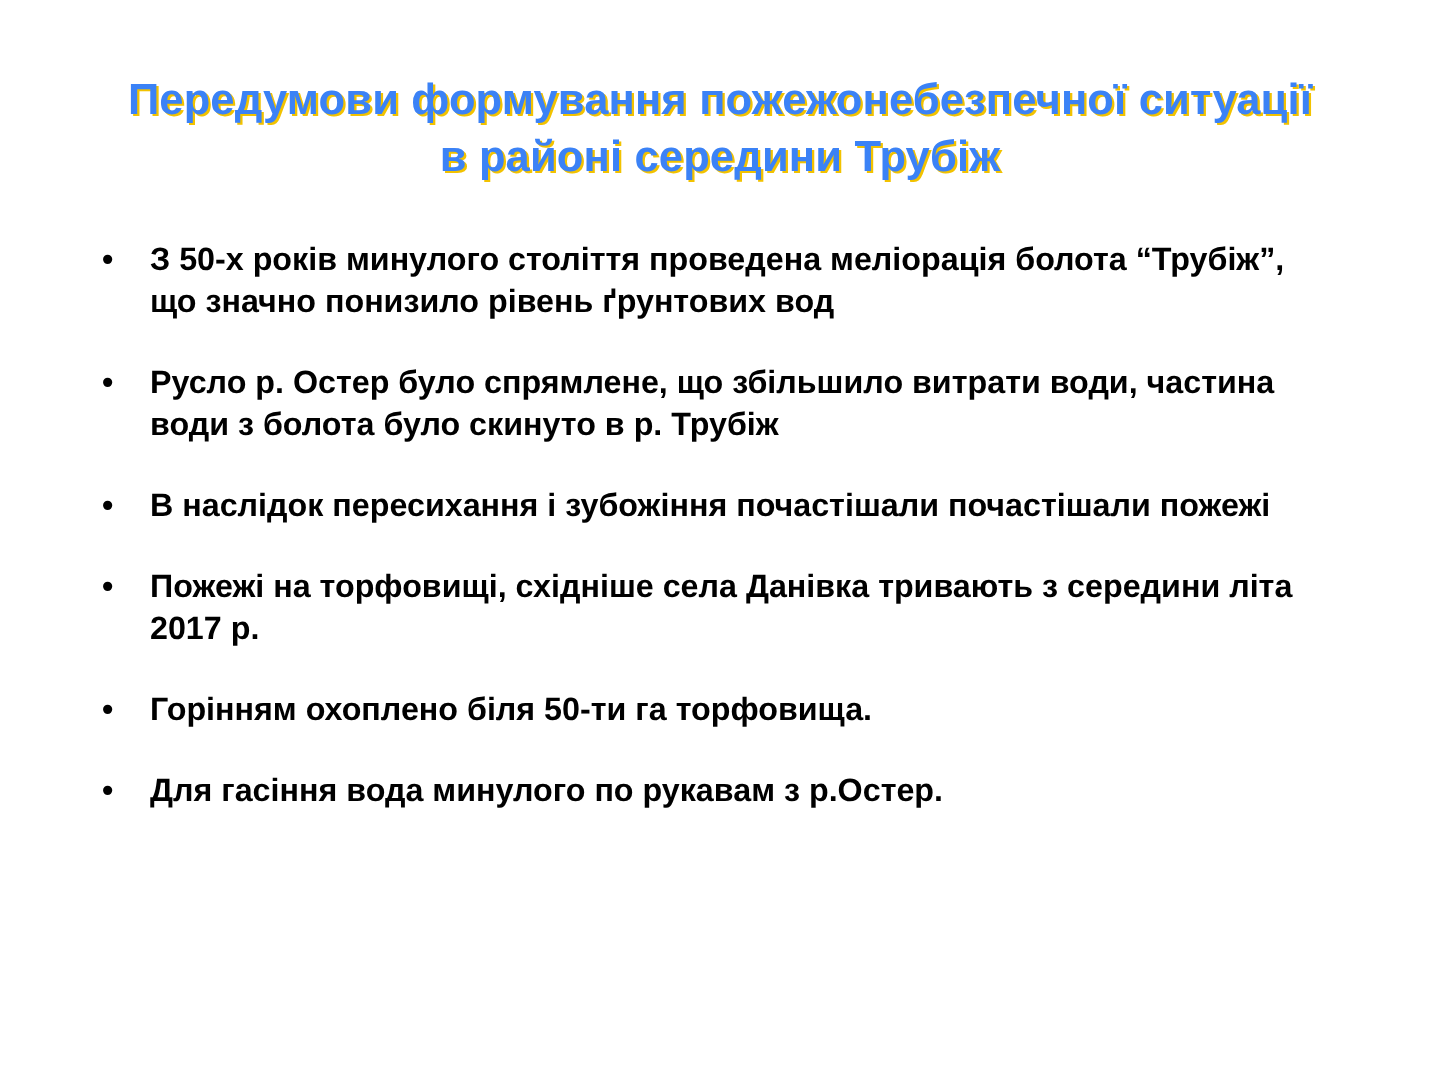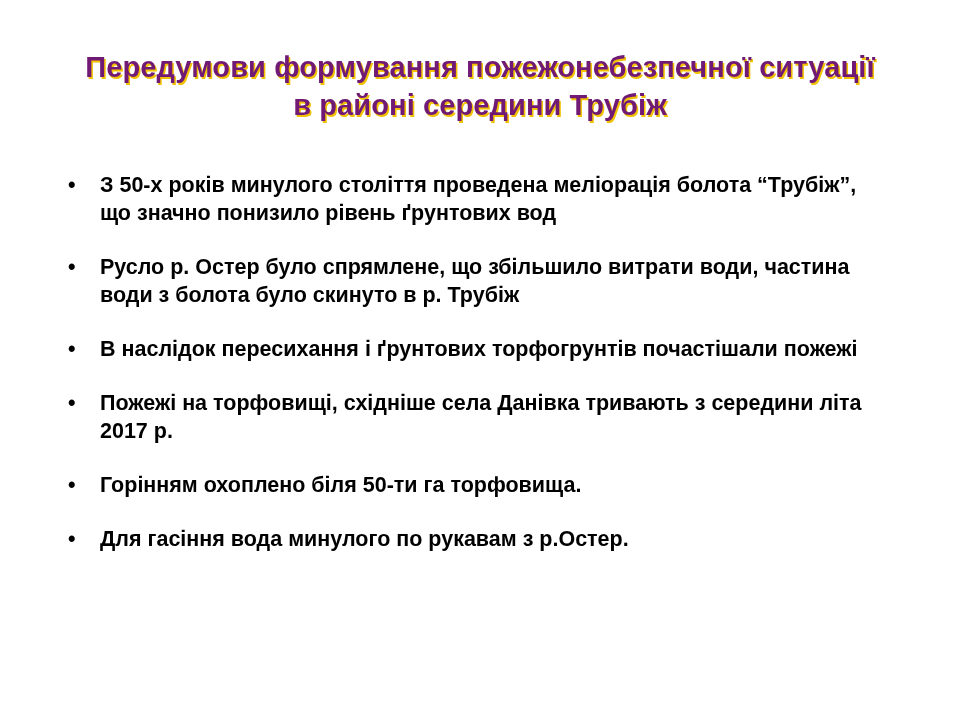--- a/index.html
+++ b/index.html
@@ -21,21 +21,21 @@
   }
   .slide-title {
     position: absolute;
     top: 48px;
     left: 40px;
     width: 880px;
     text-align: center;
     font-size: 29px;
     font-weight: bold;
     line-height: 1.32;
-    color: #701a75;
+    color: #3b82f6;
     letter-spacing: 0.1px;
     text-shadow: 1.5px 1.5px 0 #f2c200;
   }
   .slide-title .line {
     display: block;
     white-space: nowrap;
   }
   .body-list {
     position: absolute;
     top: 160px;
@@ -60,21 +60,20 @@
   .bullet-item .dot {
     position: absolute;
     left: 6px;
     top: 0;
     font-size: 21.5px;
     line-height: 1.3;
     color: #000000;
   }
   .bullet-item .text {
     display: block;
-    margin-top: 12px;
   }
 </style>
 </head>
 <body>
 
 <div class="slide">
 
   <div class="slide-title">
     <span class="line">Передумови формування пожежонебезпечної ситуації</span>
     <span class="line">в районі середини Трубіж</span>
@@ -84,21 +83,21 @@
     <li class="bullet-item">
       <span class="dot">•</span>
       <span class="text">З 50-х років минулого століття проведена меліорація болота “Трубіж”, що значно понизило рівень ґрунтових вод</span>
     </li>
     <li class="bullet-item">
       <span class="dot">•</span>
       <span class="text">Русло р. Остер було спрямлене, що збільшило витрати води, частина води з болота було скинуто в р. Трубіж</span>
     </li>
     <li class="bullet-item">
       <span class="dot">•</span>
-      <span class="text">В наслідок пересихання і ґрунтових торфогрунтів почастішали пожежі</span>
+      <span class="text">В наслідок пересихання і зубожіння почастішали почастішали пожежі</span>
     </li>
     <li class="bullet-item">
       <span class="dot">•</span>
       <span class="text">Пожежі на торфовищі, східніше села Данівка тривають з середини літа 2017 р.</span>
     </li>
     <li class="bullet-item">
       <span class="dot">•</span>
       <span class="text">Горінням охоплено біля 50-ти га торфовища.</span>
     </li>
     <li class="bullet-item">

